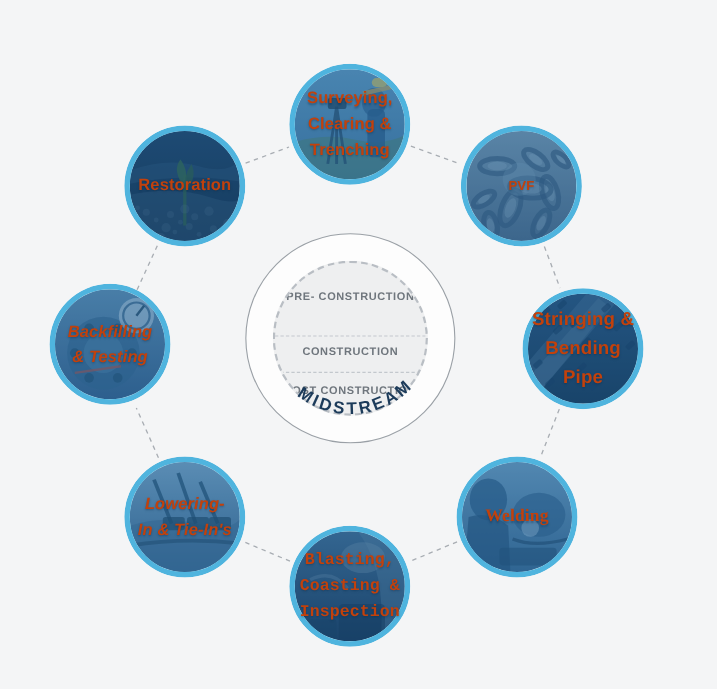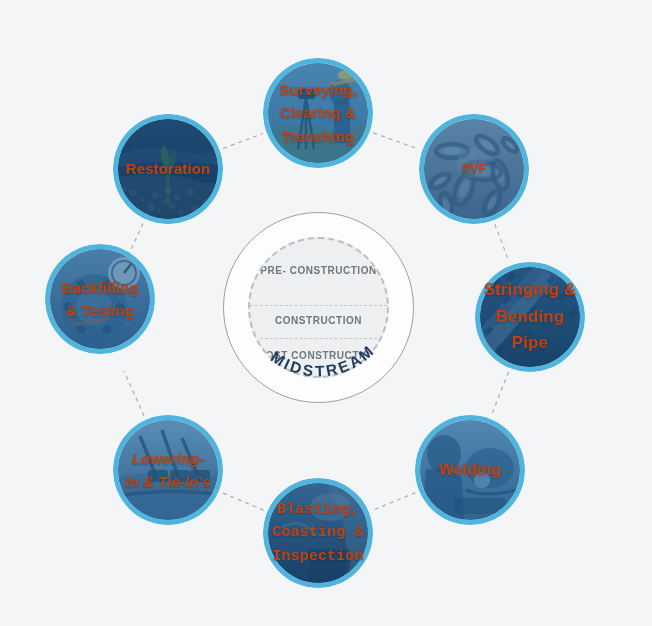--- a/index.html
+++ b/index.html
@@ -184,21 +184,21 @@
             <ellipse cx="24" cy="34" rx="17" ry="19" fill="#1d4a74" opacity=".7"></ellipse>
             <path d="M6,50 Q26,44 42,58 L44,100 L2,100 Z" fill="#1a4369" opacity=".7"></path>
             <ellipse cx="70" cy="48" rx="24" ry="20" fill="#24507a" opacity=".62"></ellipse>
             <circle cx="62" cy="60" r="8" fill="#bcd5e6" opacity=".45"></circle>
             <path d="M46,70 Q66,78 96,70" stroke="#0f3050" stroke-width="3" fill="none" opacity=".6"></path>
             <rect x="34" y="78" width="52" height="16" rx="3" fill="#143a5d" opacity=".55"></rect>
           </svg>
         </div>
         <div class="tint" style="background: rgb(47, 109, 160); opacity: 0.46;"></div>
         <div class="ring" style="border-color: rgb(79, 180, 222);"></div>
-        <div class="label" style="font-size: 16px;">
+        <div class="label" style="font-size: 16px; font-family: Liberation Serif, serif;">
           <span class="ln">Welding</span>
         </div>
       </div>
       <div class="node" style="left: 263px; top: 478px; width: 110px; height: 110px;">
         <div class="photo">
           <svg viewBox="0 0 100 100" preserveAspectRatio="xMidYMid slice">
             <defs>
               <linearGradient id="g4" x1="0" y1="0" x2="0" y2="1">
                 <stop offset="0%" stop-color="#4a7ca6"></stop>
                 <stop offset="100%" stop-color="#16375a"></stop>
@@ -240,21 +240,21 @@
             <path d="M0,76 Q50,68 100,74" stroke="#0e2e48" stroke-width="3.5" fill="none" opacity=".5"></path>
           </svg>
         </div>
         <div class="tint" style="background: rgb(47, 109, 160); opacity: 0.46;"></div>
         <div class="ring" style="border-color: rgb(79, 180, 222);"></div>
         <div class="label" style="font-size: 15px; font-style: italic;">
           <span class="ln">Lowering-</span>
           <span class="ln">In &amp; Tie-In's</span>
         </div>
       </div>
-      <div class="node" style="left: 45px; top: 244px; width: 110px; height: 110px;">
+      <div class="node" style="left: 45px; top: 258px; width: 110px; height: 110px; font-style: italic;">
         <div class="photo">
           <svg viewBox="0 0 100 100" preserveAspectRatio="xMidYMid slice">
             <defs>
               <linearGradient id="g6" x1="0" y1="0" x2="0" y2="1">
                 <stop offset="0%" stop-color="#5d8bae"></stop>
                 <stop offset="100%" stop-color="#2b5480"></stop>
               </linearGradient>
             </defs>
             <rect x="0" y="0" width="100" height="100" fill="url(#g6)"></rect>
             <circle cx="44" cy="58" r="33" fill="#2a5880" opacity=".62"></circle>

